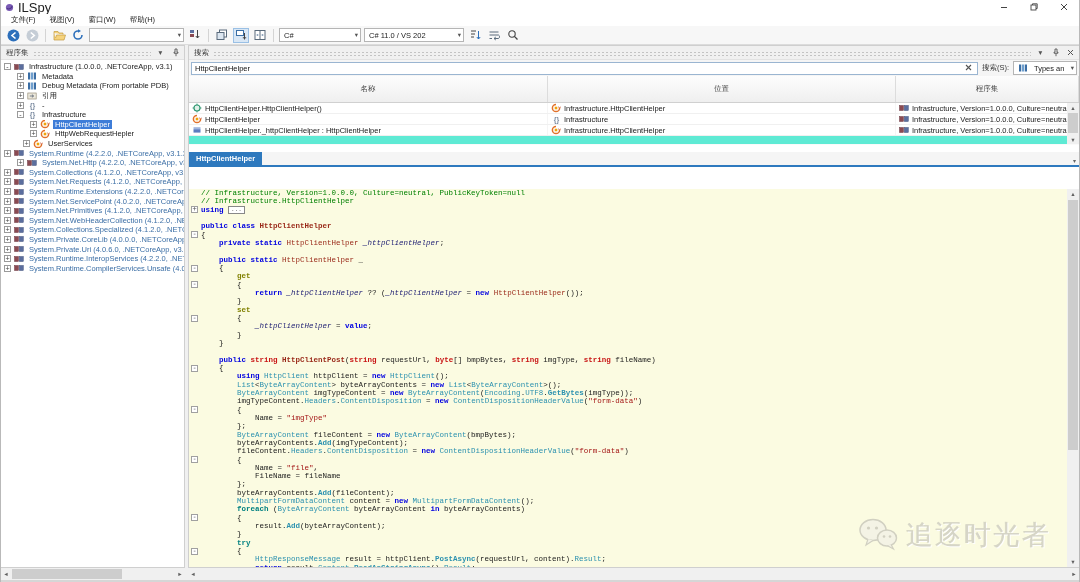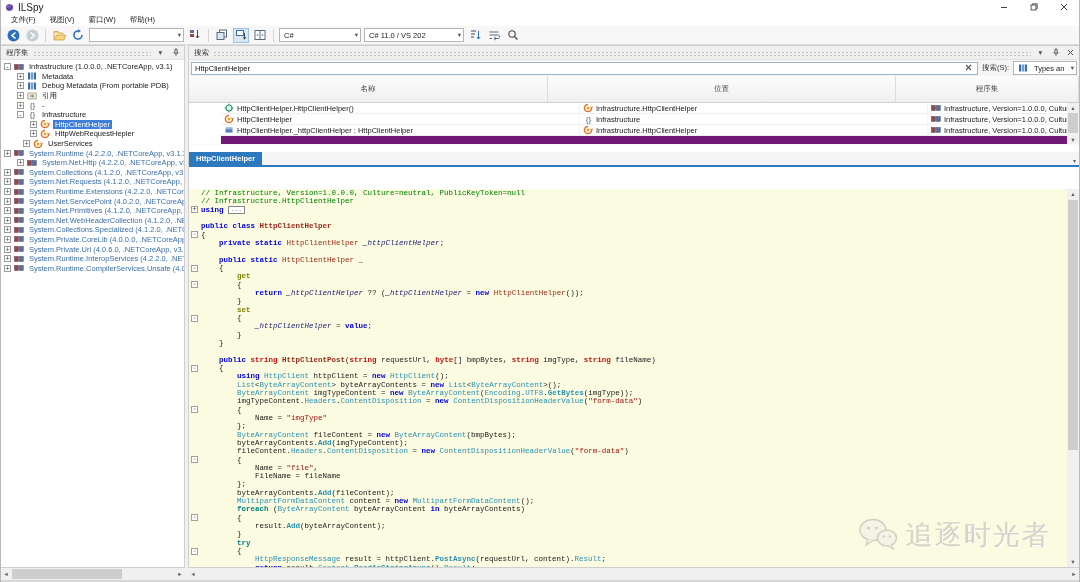--- a/index.html
+++ b/index.html
@@ -2,21 +2,21 @@
 <html><head>
 <meta charset="utf-8">
 <style>
   html,body{margin:0;padding:0;background:#e8e8e8;}
   .screen{position:relative;width:1080px;height:582px;background:#f0f0f0;font-family:"Liberation Sans","DejaVu Sans",sans-serif;font-size:7.5px;color:#1a1a1a;overflow:hidden;border-left:1px solid #b9b9b9;border-right:1px solid #b9b9b9;box-sizing:border-box;}
   .screen *{box-sizing:border-box;}
 
   
   .titlebar{position:absolute;top:0;left:0;right:0;height:14px;background:#ffffff;display:flex;align-items:center;padding-left:4px;}
   .app-icon{width:9px;height:9px;margin-right:4px;display:inline-flex;}
-  .title-text{font-size:10px;color:#222;}
+  .title-text{font-size:13px;color:#222;}
   .win-controls{position:absolute;right:0;top:0;height:14px;display:flex;}
   .win-btn{width:30px;height:14px;display:flex;align-items:center;justify-content:center;color:#444;}
 
   
   .menubar{position:absolute;top:14px;left:0;right:0;height:12px;background:#ffffff;display:flex;align-items:center;padding-left:4px;gap:2px;}
   .menu-item{padding:0 6px;color:#222;cursor:default;}
 
   
   .toolbar{position:absolute;top:26px;left:0;right:0;height:19px;background:#f7f7f7;border-bottom:1px solid #dcdcdc;display:flex;align-items:center;padding-left:4px;gap:3px;}
   .tb-btn{width:16px;height:15px;display:inline-flex;align-items:center;justify-content:center;border:1px solid transparent;}
@@ -53,21 +53,21 @@
 
   
   .search-row{height:16px;display:flex;align-items:center;padding:1px 2px;gap:4px;background:#f5f5f5;}
   .search-input{flex:1;height:13px;border:1px solid #9ab5d1;background:#fff;display:flex;align-items:center;padding:0 3px;}
   .search-text{flex:1;color:#111;}
   .clear-btn{color:#666;width:10px;text-align:center;}
   .search-label{color:#333;white-space:nowrap;}
   .filter-combo{width:64px;}
   .res-header{height:27px;display:flex;background:linear-gradient(#fdfdfd,#efefef);border-bottom:1px solid #d0d0d0;}
   .res-header .cell{display:flex;align-items:center;justify-content:center;color:#444;border-right:1px solid #dcdcdc;}
-  .res-body{position:relative;height:41px;background:#701a75;margin-left:32px;}
+  .res-body{position:relative;height:41px;background:#5eead4;}
   .res-row{height:11px;display:flex;align-items:center;border-bottom:1px solid #f0f0f0;background:#fff;}
   .res-row .cell{display:flex;align-items:center;padding:0 3px;overflow:hidden;white-space:nowrap;border-right:1px solid #f5f5f5;height:100%;}
   .c-name{width:359px;min-width:359px;}
   .c-loc{width:348px;min-width:348px;}
   .c-asm{flex:1;}
   .res-filler{height:8px;background:#fff;border-top:1px solid #fafafa;}
 
   
   .tabbar{height:13px;background:#f5f5f5;display:flex;align-items:flex-end;position:relative;}
   .tab{height:13px;padding:0 7px;display:inline-flex;align-items:center;background:#2e79be;color:#fff;font-weight:bold;}

